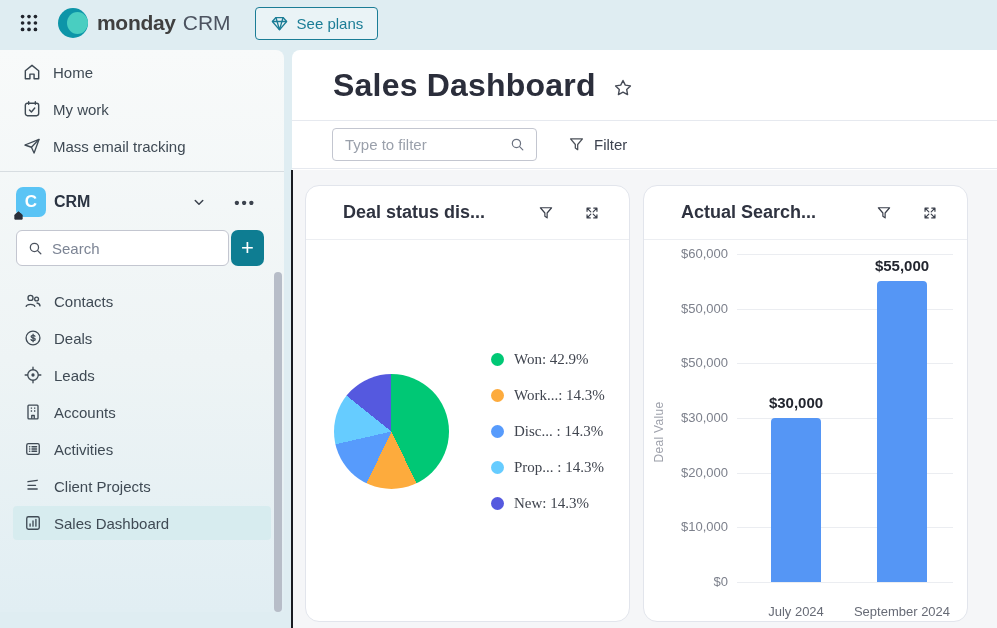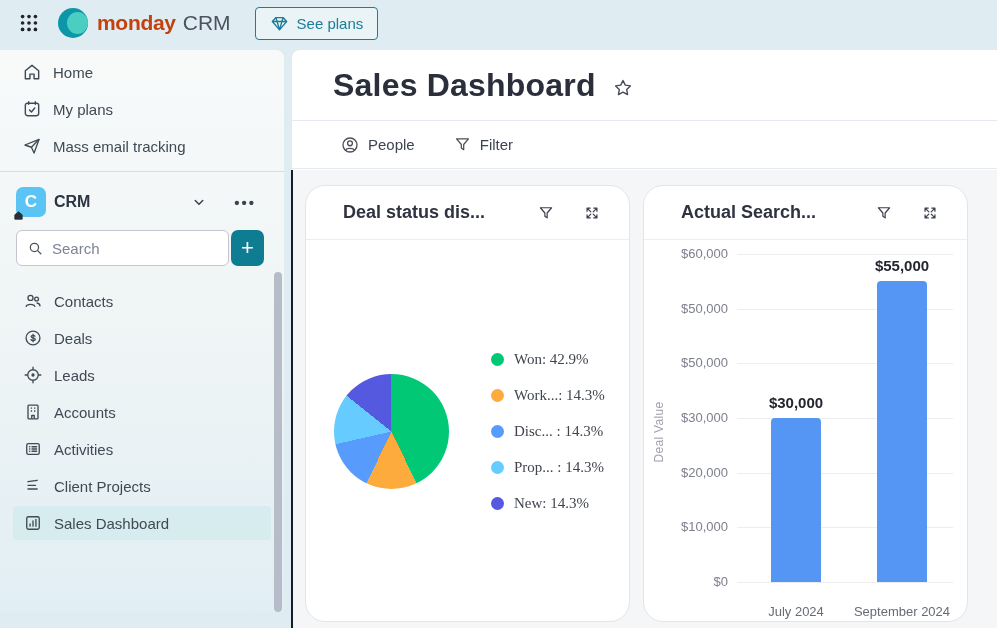--- a/index.html
+++ b/index.html
@@ -8,21 +8,21 @@
   svg { display:block; }
 
   
   .topbar { position:absolute; top:0; left:0; width:997px; height:46px; background:#dfedf2;
             display:flex; align-items:center; padding-left:16px; z-index:10; }
   .apps-grid { width:26px; height:26px; cursor:pointer; margin-right:16px; display:flex; align-items:center; justify-content:center; }
   .logo-wrap { display:flex; align-items:center; gap:9px; margin-right:12px; }
   .logo-mark { width:30px; height:30px; position:relative; }
   .logo-mark .c1 { position:absolute; left:0; top:0; width:30px; height:30px; border-radius:50%; background:#0d95a8; }
   .logo-mark .c2 { position:absolute; left:9px; top:4px; width:21px; height:22px; border-radius:50%; background:#49cec1; }
-  .brand { font-size:21px; font-weight:bold; color:#c2410c; letter-spacing:-0.3px; }
+  .brand { font-size:21px; font-weight:bold; color:#404040; letter-spacing:-0.3px; }
   .brand-suffix { font-size:21px; font-weight:400; color:#4c5360; margin-left:5px; }
   .see-plans { margin-left:12px; display:flex; align-items:center; gap:8px; border:1.5px solid #1b7d96;
                color:#1b7d96; background:rgba(255,255,255,0.35); border-radius:4px; padding:6px 14px;
                font-size:15px; cursor:pointer; font-family:inherit; }
 
   
   .sidebar { position:absolute; top:50px; left:0; width:284px; bottom:16px; border-radius:0 8px 0 0;
              background:linear-gradient(180deg,#f8fafa 0%,#eef4f5 55%,#e1eef3 100%); z-index:5; }
   .side-nav { padding:10px 12px 0 12px; }
   .nav-item { display:flex; align-items:center; gap:11px; height:24px; margin-bottom:13px;
@@ -62,21 +62,21 @@
   .filter-input input { border:none; outline:none; width:100%; font-size:15px; color:#3f4a54;
                         font-family:inherit; background:transparent; }
   .filter-input input::placeholder { color:#9aa0ab; }
   .tool-btn { display:flex; align-items:center; gap:8px; font-size:15px; color:#3d4350; background:none;
               border:none; cursor:pointer; padding:6px 8px; border-radius:4px; font-family:inherit; }
 
   
   .dash { position:absolute; top:120px; left:0; right:0; bottom:0; background:#f5f6f8;
           display:flex; gap:13px; padding:15px 0 0 13px; }
   .dash-left-line { position:absolute; left:-1px; top:0; bottom:0; width:2px; background:#191c22; z-index:6; }
-  .widget { width:325px; height:437px; background:#fff; border:1px solid #e2e5ec; border-radius:20px; overflow:hidden; }
+  .widget { width:325px; height:437px; background:#fff; border:1px solid #e2e5ec; border-radius:14px; overflow:hidden; }
   .widget-head { height:54px; display:flex; align-items:center; padding:0 28px 0 37px; border-bottom:1px solid #eceef2; }
   .widget-title { font-size:18px; font-weight:600; color:#2f3340; white-space:nowrap; overflow:hidden; }
   .widget-icons { margin-left:auto; display:flex; align-items:center; gap:28px; }
   .w-icon { cursor:pointer; }
 
   
   .pie-body { height:382px; display:flex; align-items:center; padding-left:28px; gap:42px;font-family:Liberation Serif, serif; }
   .pie { width:115px; height:115px; border-radius:50%; }
   .legend { display:flex; flex-direction:column; gap:19px; }
   .legend-row { display:flex; align-items:center; gap:10px; }
@@ -141,21 +141,21 @@
       </span>
       <span>Home</span>
     </div>
     <div class="nav-item">
       <span>
         <svg width="20" height="20" viewBox="0 0 24 24" fill="none" stroke="#3f4a54" stroke-width="1.7" stroke-linecap="round" stroke-linejoin="round">
           <rect x="4" y="5" width="16" height="15" rx="2.5"></rect>
           <path d="M8 3.2v3M16 3.2v3M9 13.2l2.3 2.3 4-4.6"></path>
         </svg>
       </span>
-      <span>My plans</span>
+      <span>My work</span>
     </div>
     <div class="nav-item">
       <span>
         <svg width="20" height="20" viewBox="0 0 24 24" fill="none" stroke="#3f4a54" stroke-width="1.6" stroke-linejoin="round">
           <path d="M3.5 10.8 20.5 4l-6 16.5-3.2-7z"></path>
           <path d="M11.3 13.5 20.5 4"></path>
         </svg>
       </span>
       <span>Mass email tracking</span>
     </div>
@@ -271,30 +271,29 @@
   <div class="page-head">
     <span class="page-title">Sales Dashboard</span>
     <span class="fav-star">
       <svg width="22" height="22" viewBox="0 0 24 24" fill="none" stroke="#454a55" stroke-width="1.5" stroke-linejoin="round">
         <path d="M12 3.8l2.5 5.1 5.6.8-4.05 3.95.95 5.6L12 16.6l-5 2.65.95-5.6L3.9 9.7l5.6-.8z"></path>
       </svg>
     </span>
   </div>
 
   <div class="toolbar">
-    <button class="tool-btn">
-      <span>
-        <svg width="20" height="20" viewBox="0 0 24 24" fill="none" stroke="#4b5058" stroke-width="1.6" stroke-linecap="round">
-          <circle cx="12" cy="12" r="8.4"></circle>
-            <circle cx="12" cy="10" r="2.9"></circle>
-          <path d="M6.9 18.2c1.1-3 9.1-3 10.2 0"></path>
-        </svg>
-      </span>
-      <span>People</span>
-    </button>
+    <div class="filter-input">
+      <input type="text" placeholder="Type to filter" style="">
+      <span>
+        <svg width="17" height="17" viewBox="0 0 24 24" fill="none" stroke="#6b7280" stroke-width="1.7" stroke-linecap="round">
+          <circle cx="10.5" cy="10.5" r="5.8"></circle>
+            <path d="M15 15l4.5 4.5"></path>
+        </svg>
+      </span>
+    </div>
     <button class="tool-btn">
       <span>
         <svg width="19" height="19" viewBox="0 0 24 24" fill="none" stroke="#4b5058" stroke-width="1.6" stroke-linejoin="round">
           <path d="M4.5 5h15l-6 7v6.5l-3-2.2V12z"></path>
         </svg>
       </span>
       <span>Filter</span>
     </button>
   </div>
 

